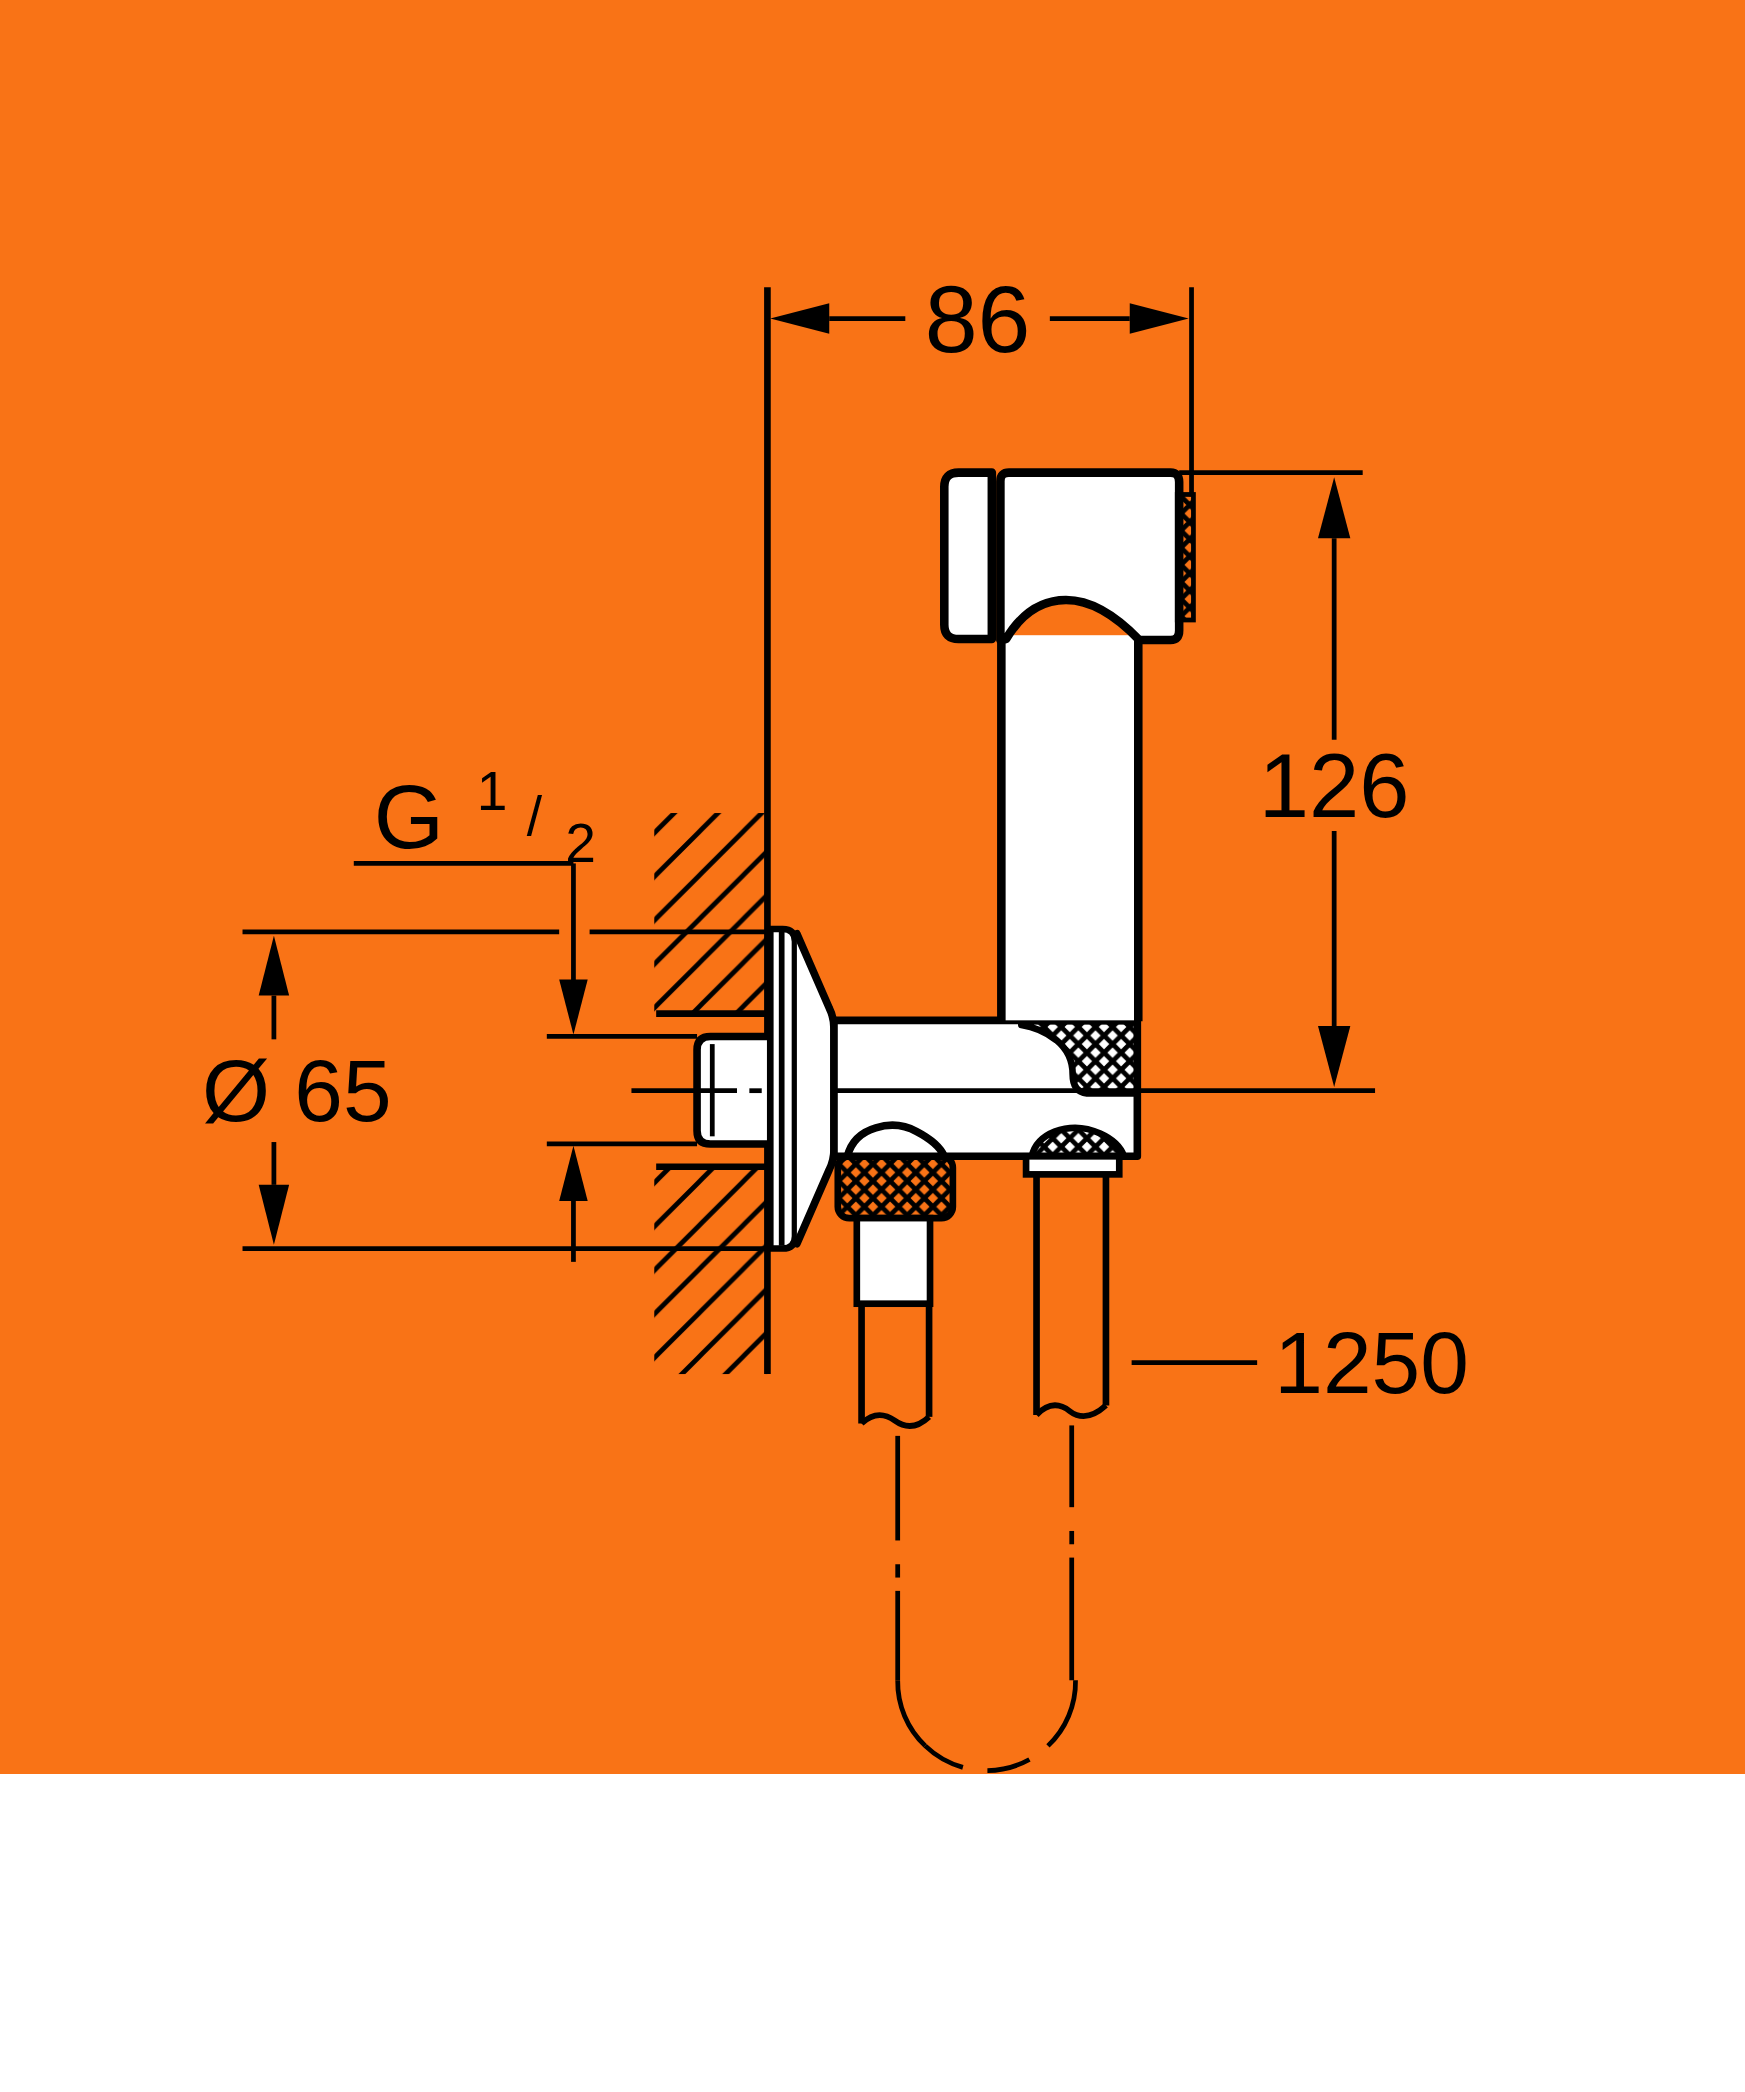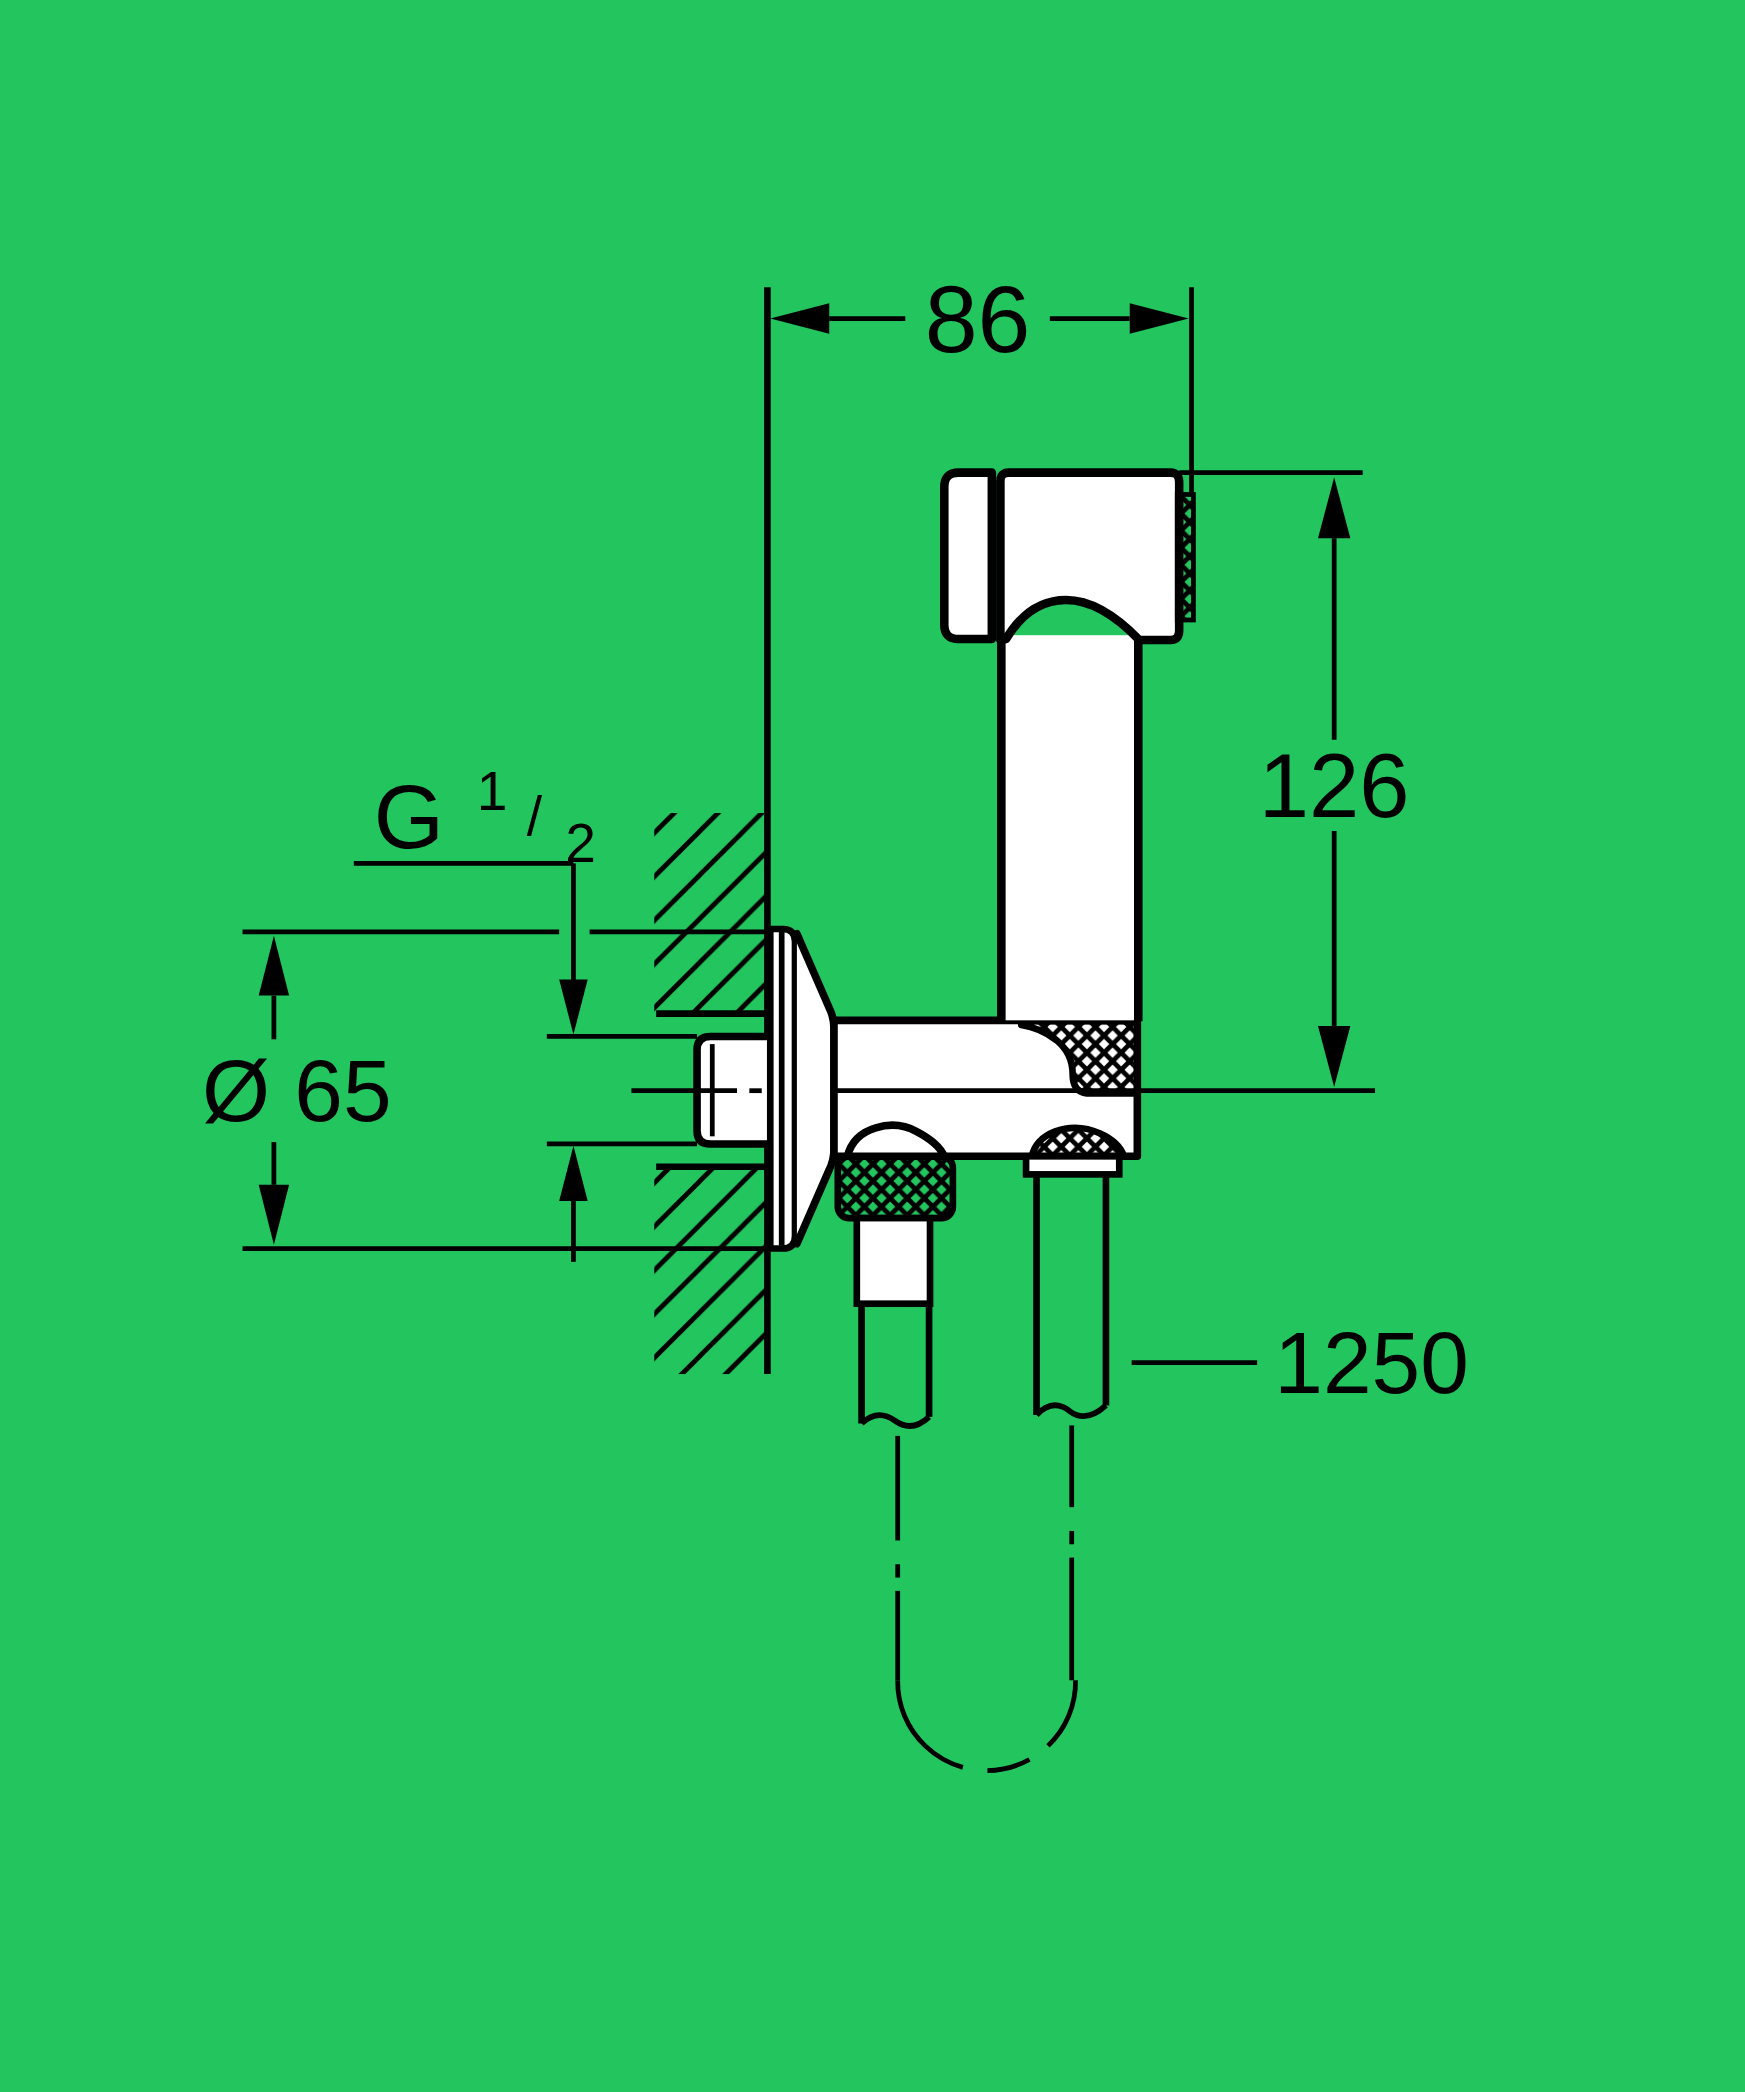--- a/index.html
+++ b/index.html
@@ -3,22 +3,22 @@
 <meta charset="utf-8">
 <style>
   html, body {
     margin: 0;
     padding: 0;
     background: #ffffff;
     font-family: "Liberation Sans", sans-serif;
   }
   .stage {
     width: 1745px;
-    height: 2092px;
-    background: #22c55e;
+    height: 1774px;
+    background: #f97316;
     position: relative;
     overflow: hidden;
   }
   svg { display: block; }
   text {
     font-family: "Liberation Sans", "DejaVu Sans", sans-serif;
     fill: #000000;
   }
 </style>
 </head>

